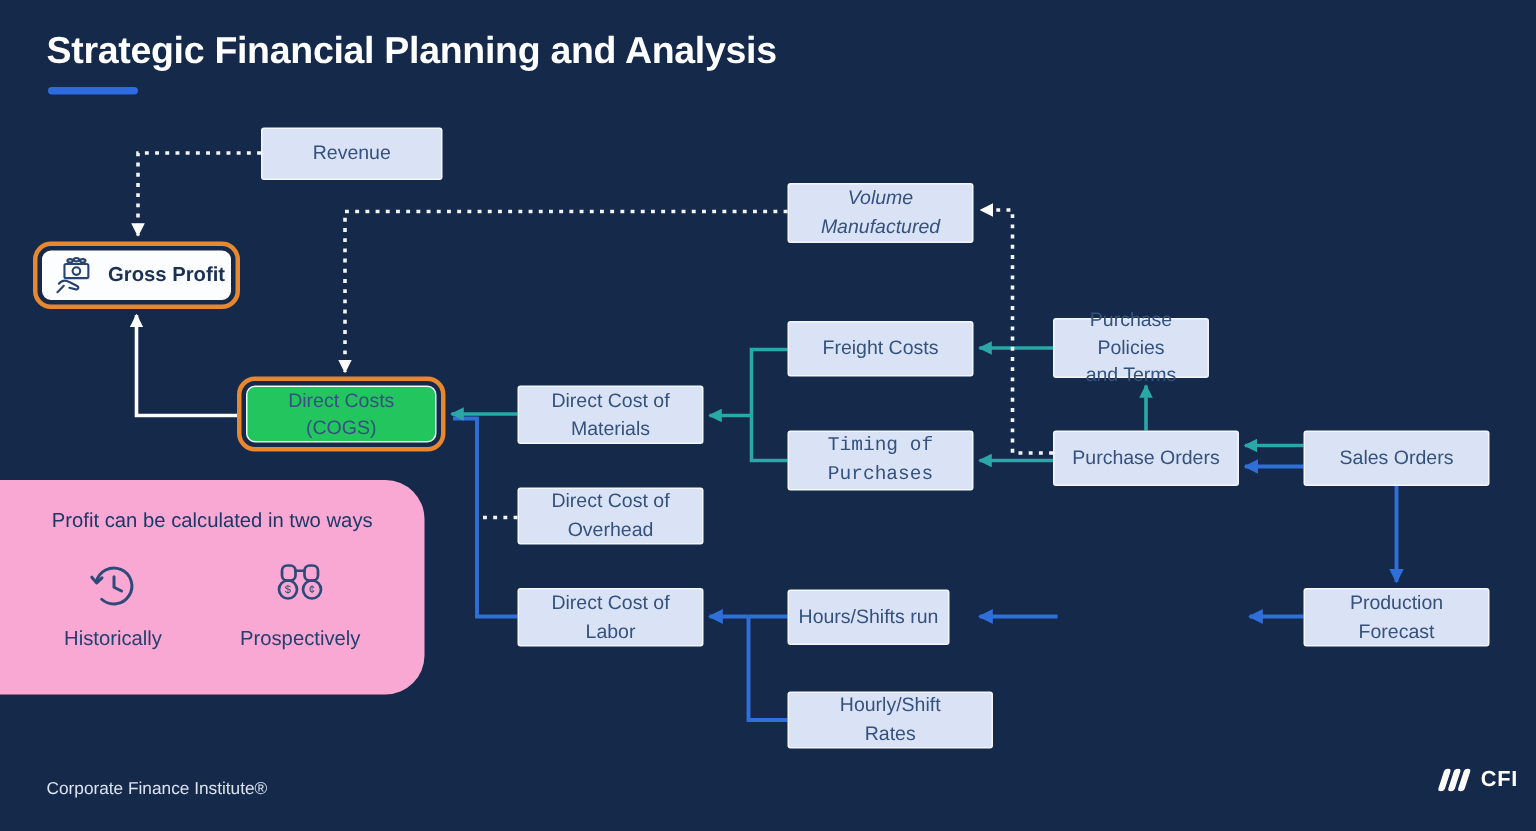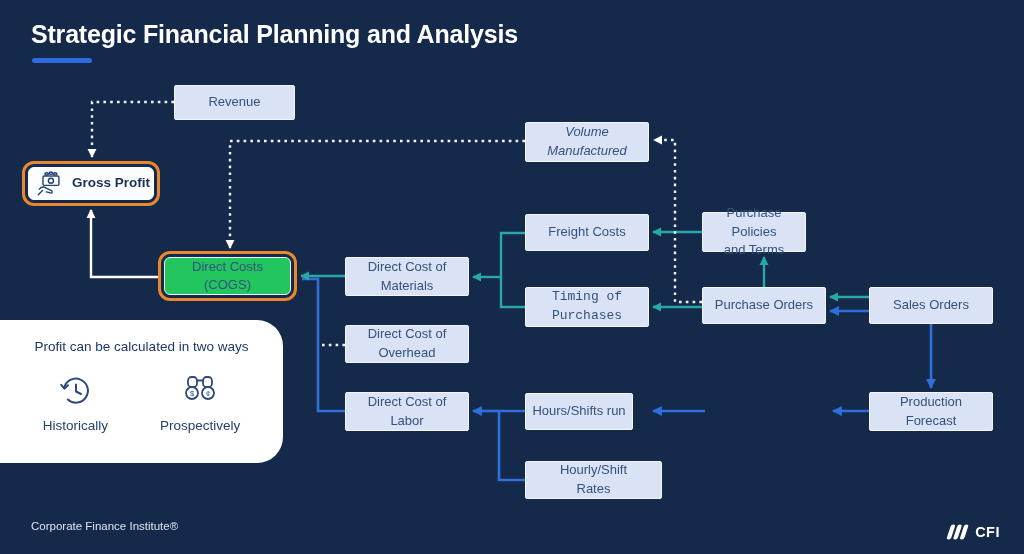--- a/index.html
+++ b/index.html
@@ -52,36 +52,36 @@
   .gp-inner{
     background:#FBFDFF;border:1px solid #FFFFFF;
     justify-content:flex-start;padding-left:6px;gap:7px;
     color:#1B3055;font-weight:700;font-size:13.5px;white-space:nowrap;
   }
   .dc-inner{
     background:#22c55e;border:1px solid #F3F7FC;color:#35517E;
   }
   .panel{
     position:absolute;left:0;top:320px;width:283px;height:143px;
-    background:#ffffff;border-radius:0 26px 26px 0;
+    background:#f9a8d4;border-radius:0 26px 26px 0;
     display:flex;flex-direction:column;align-items:center;
   }
   .panel-heading{
     margin-top:19px;color:#1D3867;font-size:13.5px;
   }
   .panel-items{
     display:flex;gap:52px;margin-top:14px;
   }
   .panel-item{display:flex;flex-direction:column;align-items:center;gap:6px;}
   .panel-item-label{color:#24406E;font-size:13.5px;}
   .footer-credit{
     position:absolute;left:31px;top:520px;color:#DCE3F0;font-size:11.5px;
   }
   .footer-logo{
-    position:absolute;right:24px;top:510px;display:flex;align-items:center;gap:5px;margin-top:12px;
+    position:absolute;right:12px;top:510px;display:flex;align-items:center;gap:5px;
   }
   .footer-logo-text{color:#FFFFFF;font-weight:700;font-size:14.5px;letter-spacing:0.5px;}
 </style>
 </head>
 <body>
 
 <div class="canvas">
 
   <div class="title">Strategic Financial Planning and Analysis</div>
   <div class="title-underline"></div>

